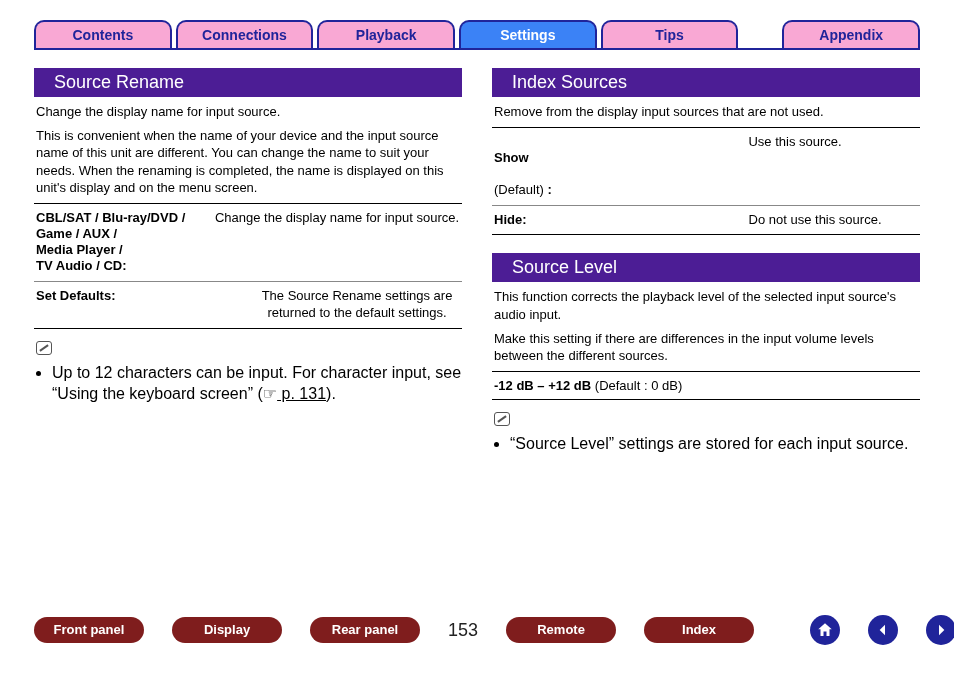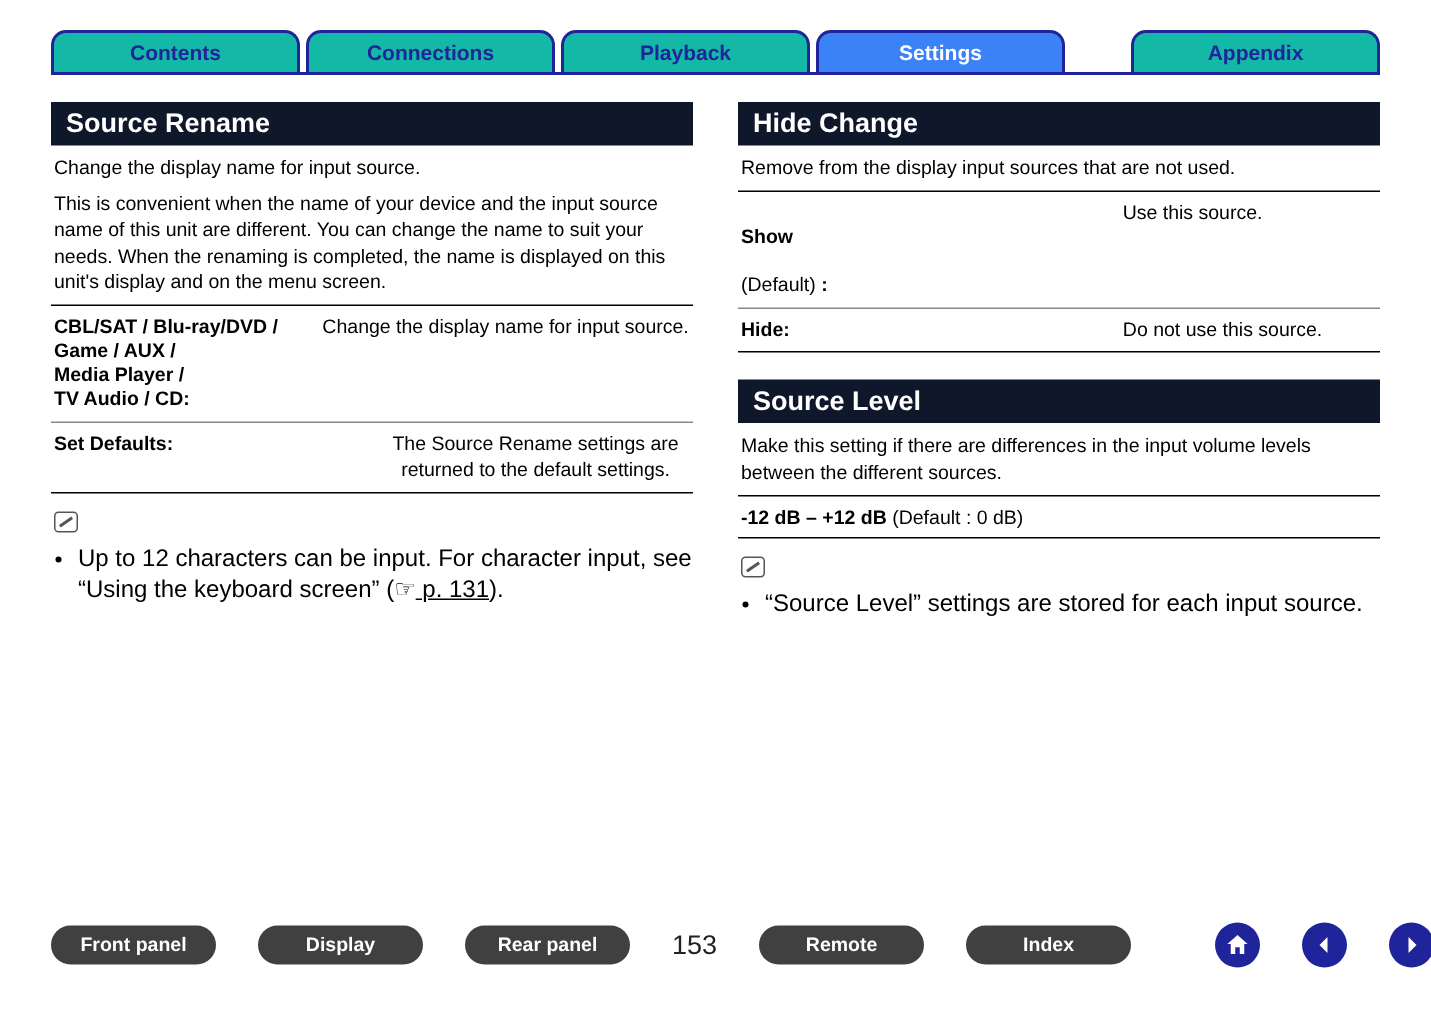--- a/index.html
+++ b/index.html
@@ -22,21 +22,21 @@
     border-bottom: 2px solid #20249a;
     height: 30px;
   }
   .tab {
     flex: 1;
     text-align: center;
     font-weight: bold;
     font-size: 14px;
     line-height: 26px;
     color: #20249a;
-    background: #14b8a6;
+    background: #f9a8d4;
     border: 2px solid #20249a;
     border-bottom: none;
     border-radius: 10px 10px 0 0;
     margin-right: 4px;
     position: relative;
     cursor: pointer;
   }
   .tab:last-child { margin-right: 0; margin-left: 40px; }
   .tab.active {
     background: #3b82f6;
@@ -45,25 +45,25 @@
 
   
   .content {
     display: flex;
     margin: 18px 34px 0 34px;
     gap: 30px;
   }
   .col { flex: 1; min-width: 0; }
 
   .section-header {
-    background: #0f172a;
+    background: #4c1d95;
     color: #fff;
-    font-weight: bold;
+    font-weight: normal;
     font-size: 18px;
-    padding: 4px 10px;
+    padding: 4px 20px;
     margin: 0 0 6px 0;
   }
 
   .desc {
     font-size: 13px;
     line-height: 1.35;
     margin: 0 2px 6px 2px;
   }
 
   .info-table {
@@ -130,21 +130,21 @@
   .bottombar {
     position: absolute;
     bottom: 28px;
     left: 34px;
     right: 34px;
     display: flex;
     align-items: center;
     gap: 28px;
   }
   .btn {
-    background: #404040;
+    background: #7f1d1d;
     color: #fff;
     font-weight: bold;
     font-size: 13px;
     width: 110px;
     text-align: center;
     line-height: 26px;
     border-radius: 14px;
     cursor: pointer;
     flex: 0 0 auto;
   }
@@ -168,20 +168,21 @@
   .icon-btn svg { display: block; }
 </style>
 </head>
 <body>
 
 <div class="tabs">
   <div class="tab">Contents</div>
   <div class="tab">Connections</div>
   <div class="tab">Playback</div>
   <div class="tab active">Settings</div>
+  <div class="tab">Tips</div>
   <div class="tab">Appendix</div>
 </div>
 
 <div class="content">
 
   <div class="col">
     <div class="section-header">Source Rename</div>
     <p class="desc">Change the display name for input source.</p>
     <p class="desc">This is convenient when the name of your device and the input source name of this unit are different. You can change the name to suit your needs. When the renaming is completed, the name is displayed on this unit's display and on the menu screen.</p>
 
@@ -201,39 +202,40 @@
 
     <div class="note-icon"></div>
     <ul class="note-list">
       <li>
         <span>Up to 12 characters can be input. For character input, see “Using the keyboard screen” (</span><span>☞</span><span class="page-ref"> p. 131</span><span>).</span>
       </li>
     </ul>
   </div>
 
   <div class="col">
-    <div class="section-header">Hide Change</div>
+    <div class="section-header">Index Sources</div>
     <p class="desc">Remove from the display input sources that are not used.</p>
     <div class="info-table">
       <div class="info-row">
         <div class="info-key">
           <span>Show</span><br>
           <span class="paren">(Default)</span><span> :</span>
         </div>
         <div class="info-val">Use this source.</div>
       </div>
       <div class="info-row">
         <div class="info-key">Hide:</div>
         <div class="info-val">Do not use this source.</div>
       </div>
     </div>
 
     <div style="height:18px"></div>
 
     <div class="section-header">Source Level</div>
+    <p class="desc">This function corrects the playback level of the selected input source's audio input.</p>
     <p class="desc">Make this setting if there are differences in the input volume levels between the different sources.</p>
 
     <div class="range-row">
       <b>-12 dB – +12 dB</b><span> (Default : 0 dB)</span>
     </div>
 
     <div class="note-icon"></div>
     <ul class="note-list">
       <li>“Source Level” settings are stored for each input source.</li>
     </ul>

